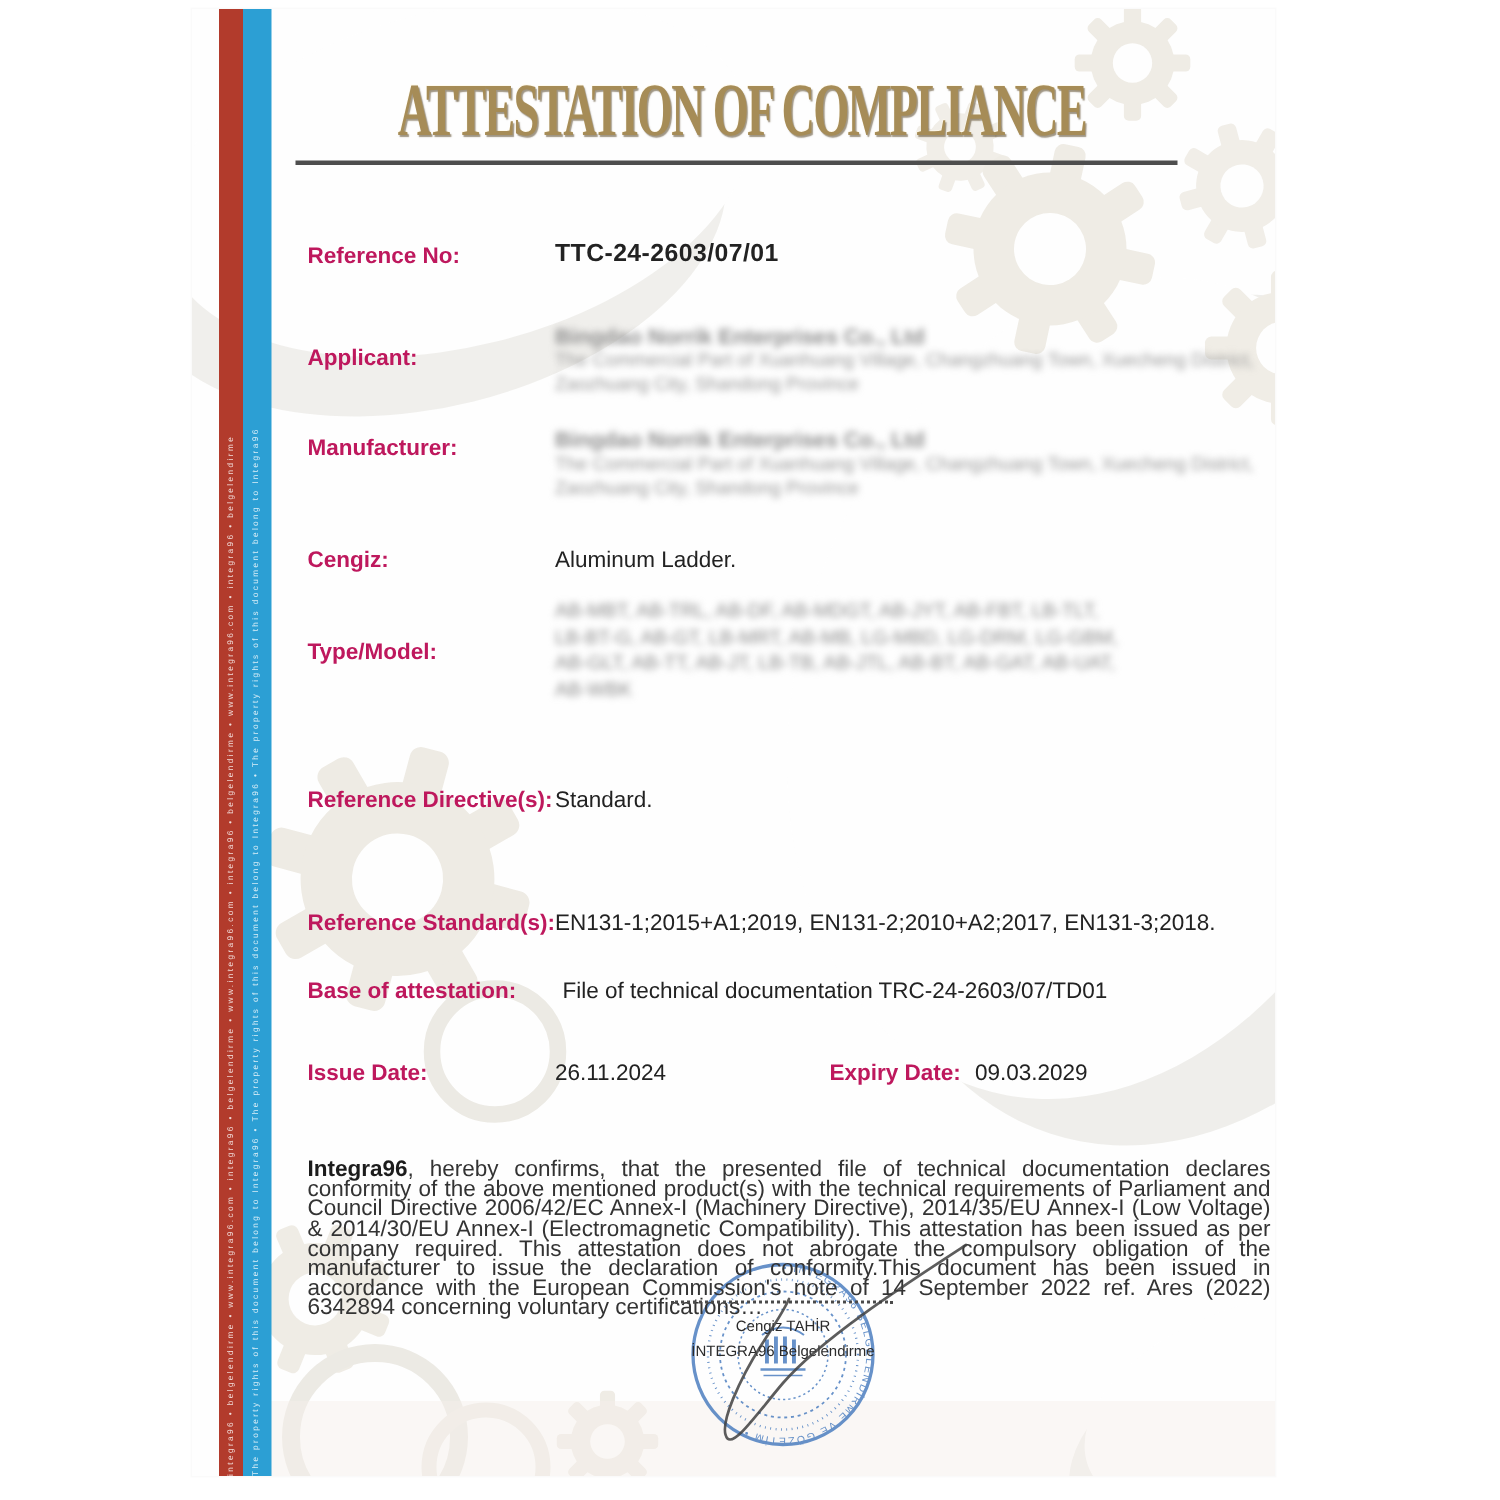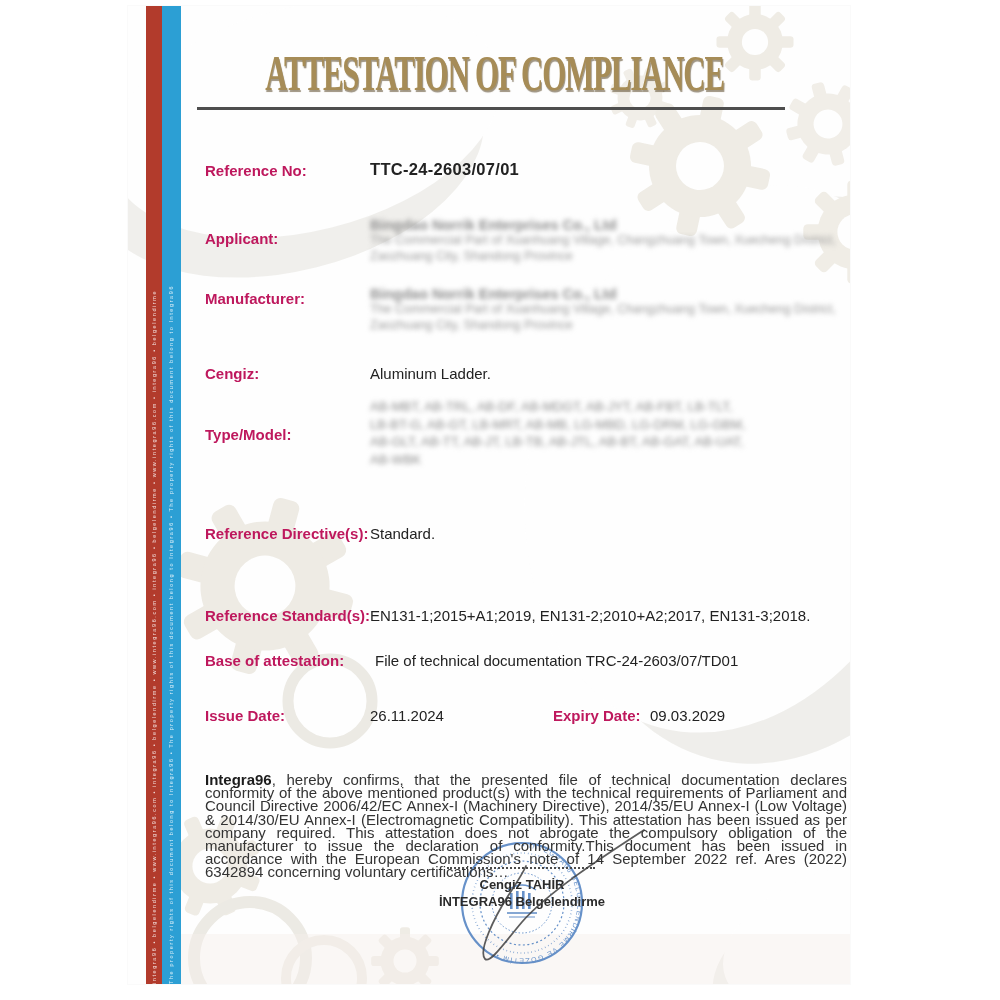--- a/index.html
+++ b/index.html
@@ -42,21 +42,21 @@
   
   .statement{
     position:absolute;left:77px;top:767px;width:642px;z-index:4;
     font-size:15px;line-height:13.2px;color:#333;text-align:justify;
   }
   .statement b{color:#1c1c1c;}
   
   .sig-dots{position:absolute;left:319px;top:861px;width:148px;border-top:2px dotted #4a4a4a;z-index:5;}
   .sig{
     position:absolute;left:258px;top:871px;width:272px;text-align:center;z-index:5;
-    font-weight:bold;font-size:13px;line-height:16.5px;color:#2b2b2b;white-space:nowrap;
+    font-weight:normal;font-size:10px;line-height:16.5px;color:#2b2b2b;white-space:nowrap;
   }
   .stamp{position:absolute;left:324px;top:827px;width:140px;height:140px;z-index:3;opacity:.85;}
   .sig-stroke{position:absolute;left:0;top:0;width:722px;height:978px;z-index:6;pointer-events:none;}
 </style>
 </head>
 <body>
 
 <div class="page">
 
   <svg class="wm" viewBox="0 0 722 978" xmlns="http://www.w3.org/2000/svg">

